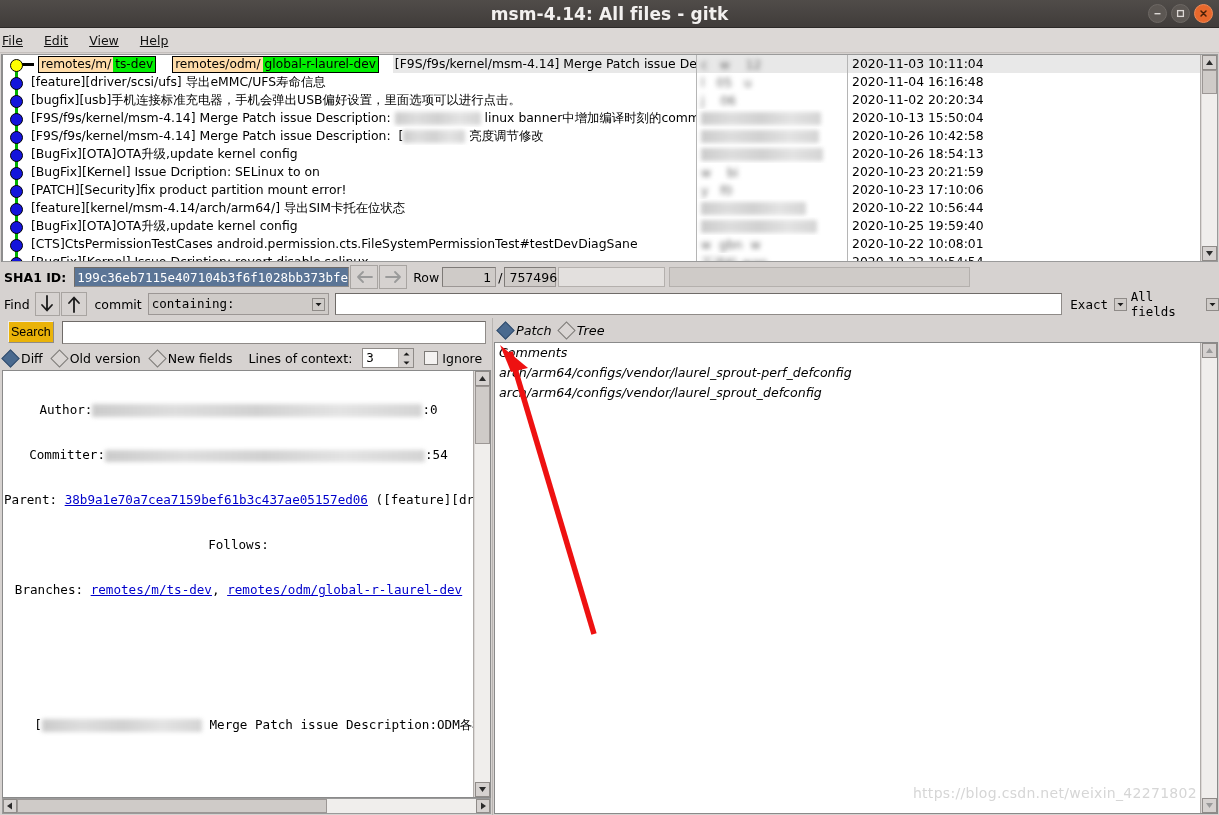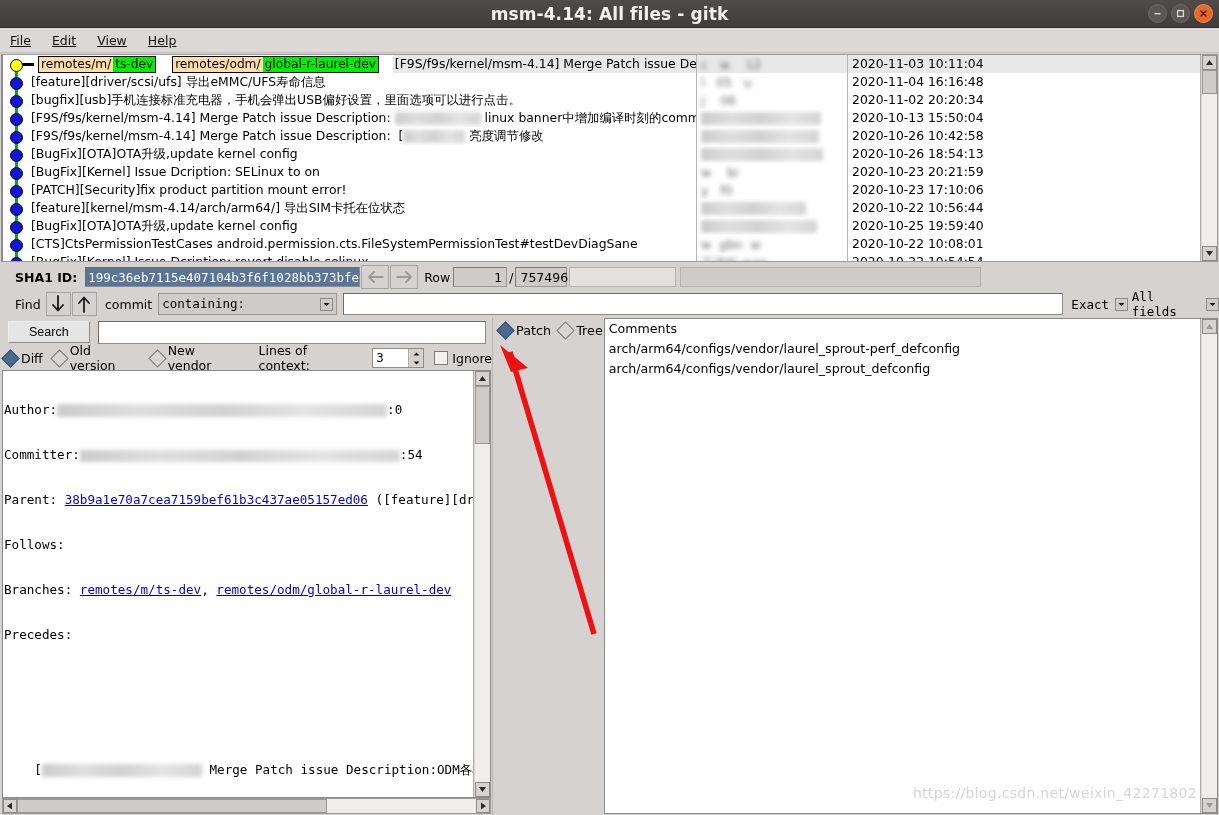--- a/index.html
+++ b/index.html
@@ -48,21 +48,21 @@
     color: #e6e2de; font-size: 10px; line-height: 1;
   }
   .wb.close { background: #e8682c; border-color: #f08a57; color: #4a1f08; }
   .wb svg { display:block; }
 
   
   .menubar {
     height: 24px;
     background: #dcd8d6;
     display: flex; align-items: center;
-    padding-left: 8px;
+    padding-left: 0;
     gap: 17px;
     flex: 0 0 auto;
     border-bottom: 1px solid #c5c0bd;
   }
   .menubar .mi {
     font-size: 12.5px; color: #111;
     font-family: "DejaVu Sans", sans-serif;
     padding: 2px 2px;
   }
   .menubar .mi u { text-decoration: underline; }
@@ -183,21 +183,21 @@
 
   
   .toolbar {
     background: #d6d2d0;
     flex: 0 0 auto;
     padding: 2px 0 0 0;
   }
   .trow {
     display: flex; align-items: center;
     height: 26px;
-    padding-left: 15px;
+    padding-left: 4px;
   }
   .lbl { font-size: 12.5px; color: #000; }
   .lbl.b { font-weight: bold; }
   .entry {
     background: #ffffff;
     border: 1px solid #8f8b88;
     border-top-color: #6f6b68; border-left-color: #6f6b68;
     height: 20px; line-height: 20px;
     box-sizing: border-box;
     font-family: "DejaVu Sans Mono", monospace;
@@ -225,27 +225,27 @@
     padding: 0 4px;
     text-align: right;
   }
   .flat {
     background: #cfcbc8;
     border: 1px solid #b4b0ad;
     box-sizing: border-box;
     height: 20px;
   }
   .btn {
-    background: #e5e5e5;
+    background: #eab308;
     border: 1px solid #a8a4a1;
     border-top-color: #efedec; border-left-color: #efedec;
     border-right-color: #8f8b88; border-bottom-color: #8f8b88;
     box-sizing: border-box;
     font-size: 12.5px;
-    padding: 3px 20px;
+    padding: 3px 2px;
     color: #000;
   }
   .combo {
     background: #cfcbc8;
     border: 1px solid #9c9795;
     box-sizing: border-box;
     height: 22px; line-height: 22px;
     font-family: "DejaVu Sans Mono", monospace;
     font-size: 12.5px;
     padding: 0 3px;
@@ -275,23 +275,24 @@
     background: #d6d2d0;
   }
   .leftpane {
     width: 492px;
     display: flex; flex-direction: column;
     flex: 0 0 auto;
     min-height: 0;
   }
   .rightpane {
     flex: 1 1 auto;
-    display: flex; flex-direction: row;
+    display: flex; flex-direction: column;
     min-height: 0;
     border-left: 1px solid #b8b4b1;
+    font-style: italic;
   }
   .searchrow {
     height: 28px;
     display: flex; align-items: center;
     padding: 0 6px 0 8px;
     gap: 8px;
     flex: 0 0 auto;
   }
   .optsrow {
     height: 24px;
@@ -341,20 +342,21 @@
 
   
   .diffbox {
     flex: 1 1 auto;
     display: flex;
     min-height: 0;
     margin: 0 1px 0 2px;
     border: 1px solid #8a8a8a;
     background: #ffffff;
     box-sizing: border-box;
+    text-align: center;
   }
   .difftext {
     flex: 1 1 auto;
     overflow: hidden;
     font-family: "DejaVu Sans Mono", monospace;
     font-size: 12.6px;
     line-height: 15px;
     white-space: pre;
     padding: 1px 0 0 1px;
     color: #000;
@@ -646,21 +648,21 @@
         <span class="radio">
           <span class="diamond on"></span>
           <span>Diff</span>
         </span>
         <span class="radio">
           <span class="diamond"></span>
           <span>Old version</span>
         </span>
         <span class="radio">
           <span class="diamond"></span>
-          <span>New vendor</span>
+          <span>New fields</span>
         </span>
         <span class="lbl" style="margin-left:6px;">Lines of context:</span>
         <span class="spin">
           <span class="sv">3</span>
           <span class="sarrows">
             <span class="sa">
                 <svg width="7" height="4" viewBox="0 0 7 4">
                   <path d="M3.5 0.5 L6.5 3.5 L0.5 3.5 Z" fill="#1a1a1a"></path>
                 </svg>
               </span>
@@ -677,21 +679,20 @@
         </span>
       </div>
 
       <div class="diffbox">
         <div class="difftext">
           <div class="ln"><span>Author:</span><span class="blur" style="width:330px;"></span><span>:0</span></div>
           <div class="ln"><span>Committer:</span><span class="blur" style="width:320px;height:12px;"></span><span>:54</span></div>
           <div class="ln"><span>Parent: </span><a href="#">38b9a1e70a7cea7159bef61b3c437ae05157ed06</a><span> ([feature][driver/</span></div>
           <div class="ln">Follows:</div>
           <div class="ln"><span>Branches: </span><a href="#">remotes/m/ts-dev</a><span>, </span><a href="#">remotes/odm/global-r-laurel-dev</a></div>
-          <div class="ln">Precedes:</div>
           <div class="ln">&nbsp;</div>
           <div class="ln">&nbsp;</div>
           <div class="ln"><span>    [</span><span class="blur" style="width:160px;"></span><span> Merge Patch issue Description:ODM各模</span></div>
           
           
           
           
           
           
           

